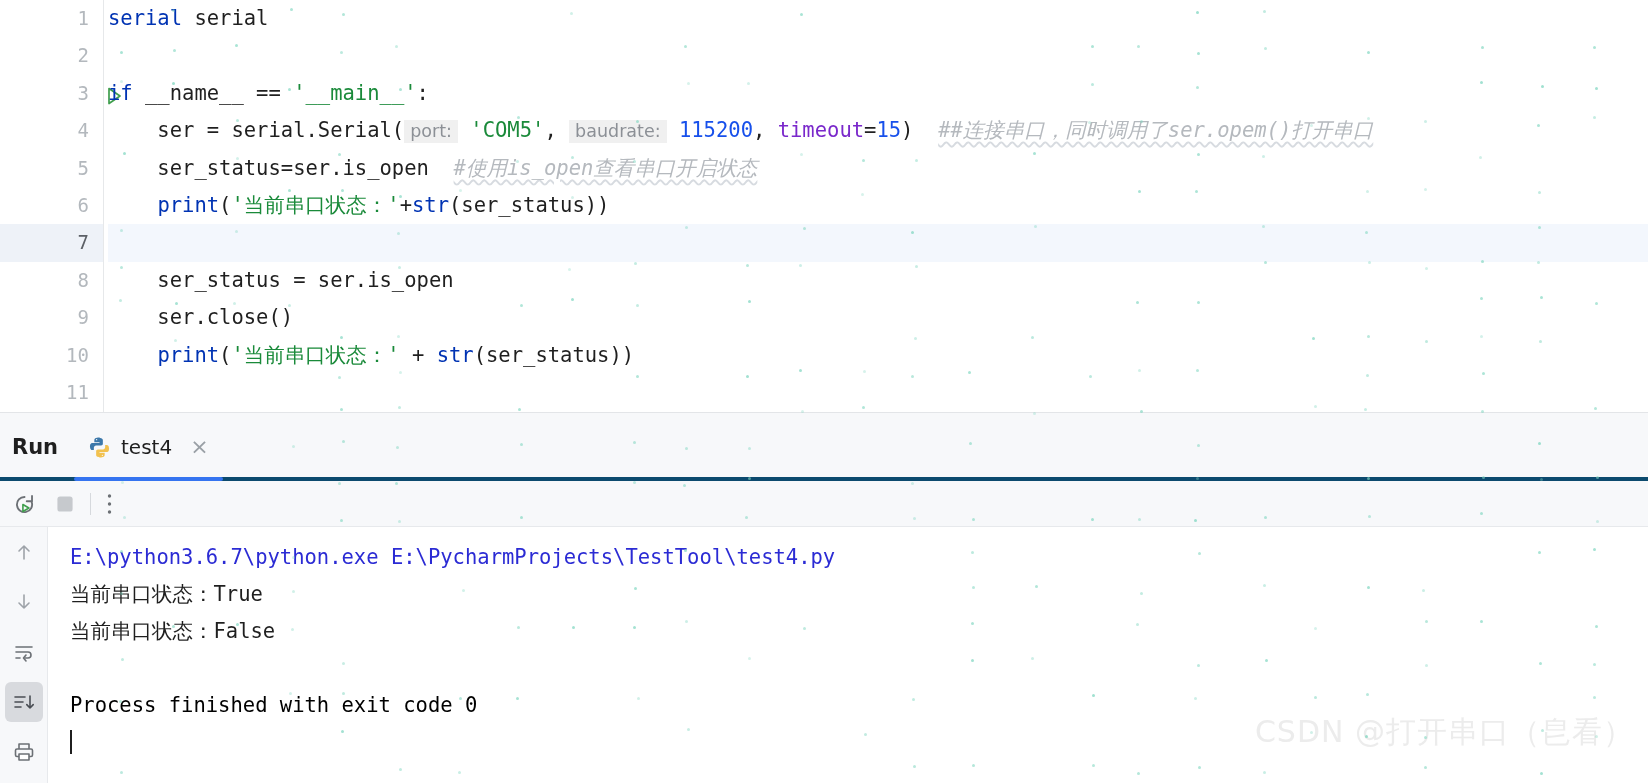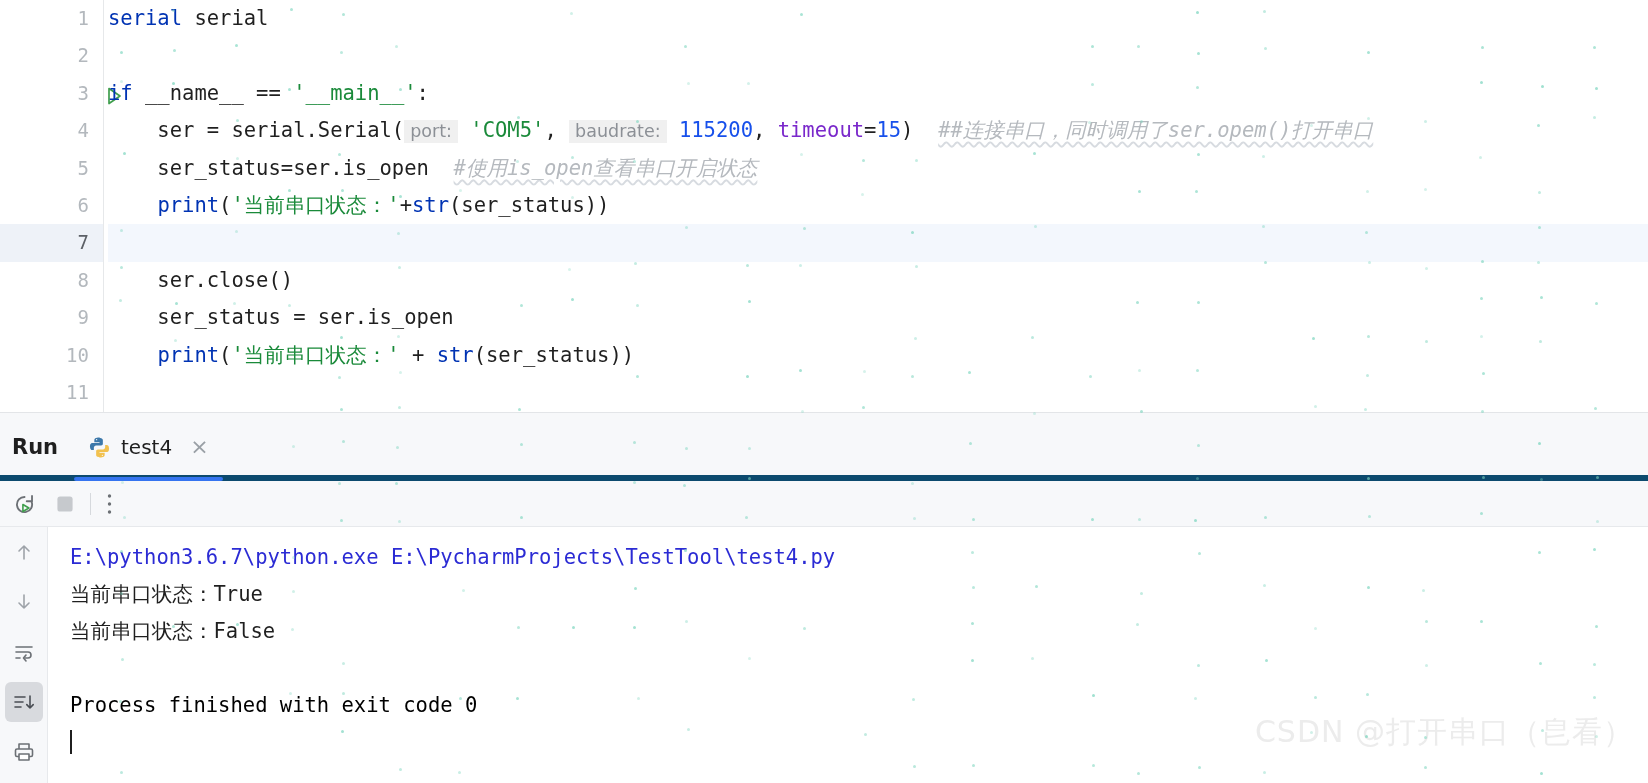--- a/index.html
+++ b/index.html
@@ -65,21 +65,21 @@
 
   
   .runpanel {
     position: absolute; left: 0; top: 412px; width: 1648px; height: 371px;
     background: #f7f8fa;
     border-top: 1px solid #e3e5e8;
   }
   .run-header {
     position: relative; height: 68px; width: 100%;
     background: #f7f8fa;
-    border-bottom: 6px solid #0c4a6e;
+    border-bottom: 4px solid #0c4a6e;
   }
   .run-label {
     position: absolute; left: 12px; top: 22px;
     font-family: "DejaVu Sans", sans-serif;
     font-weight: bold; font-size: 21px; color: #1f1f1f;
   }
   .run-tab {
     position: absolute; left: 74px; top: 0; height: 68px;
     display: flex; align-items: center; gap: 10px; padding: 0 14px;
   }
@@ -187,22 +187,22 @@
 
     <div class="code-area">
       <div id="code-lines" class="code-pad">
           <div class="line"><span class="kw">serial</span><span class="plain"> serial</span></div>
           <div class="line"></div>
           <div class="line"><span class="kw">if</span><span class="plain"> __name__ </span><span class="op">==</span><span class="plain"> </span><span class="str">'__main__'</span><span class="plain">:</span></div>
           <div class="line"><span class="plain">    ser = serial.Serial(</span><span class="hint">port:</span><span class="plain"> </span><span class="str">'COM5'</span><span class="plain">, </span><span class="hint">baudrate:</span><span class="plain"> </span><span class="num">115200</span><span class="plain">, </span><span class="named">timeout</span><span class="op">=</span><span class="num">15</span><span class="plain">)</span><span class="plain">  </span><span class="cmt">##连接串口，同时调用了ser.opem()打开串口</span></div>
           <div class="line"><span class="plain">    ser_status=ser.is_open</span><span class="plain">  </span><span class="cmt">#使用is_open查看串口开启状态</span></div>
           <div class="line"><span class="plain">    </span><span class="bi">print</span><span class="plain">(</span><span class="str">'当前串口状态：'</span><span class="op">+</span><span class="bi">str</span><span class="plain">(ser_status))</span></div>
           <div class="line current"></div>
+          <div class="line"><span class="plain">    ser_status = ser.is_open</span></div>
           <div class="line"><span class="plain">    ser.close()</span></div>
-          <div class="line"><span class="plain">    ser_status = ser.is_open</span></div>
           <div class="line"><span class="plain">    </span><span class="bi">print</span><span class="plain">(</span><span class="str">'当前串口状态：'</span><span class="op"> + </span><span class="bi">str</span><span class="plain">(ser_status))</span></div>
           <div class="line"></div>
         </div>
     </div>
   </div>
 
   <div class="runpanel">
 
     <div class="run-header">
       <div class="run-label">Run</div>

